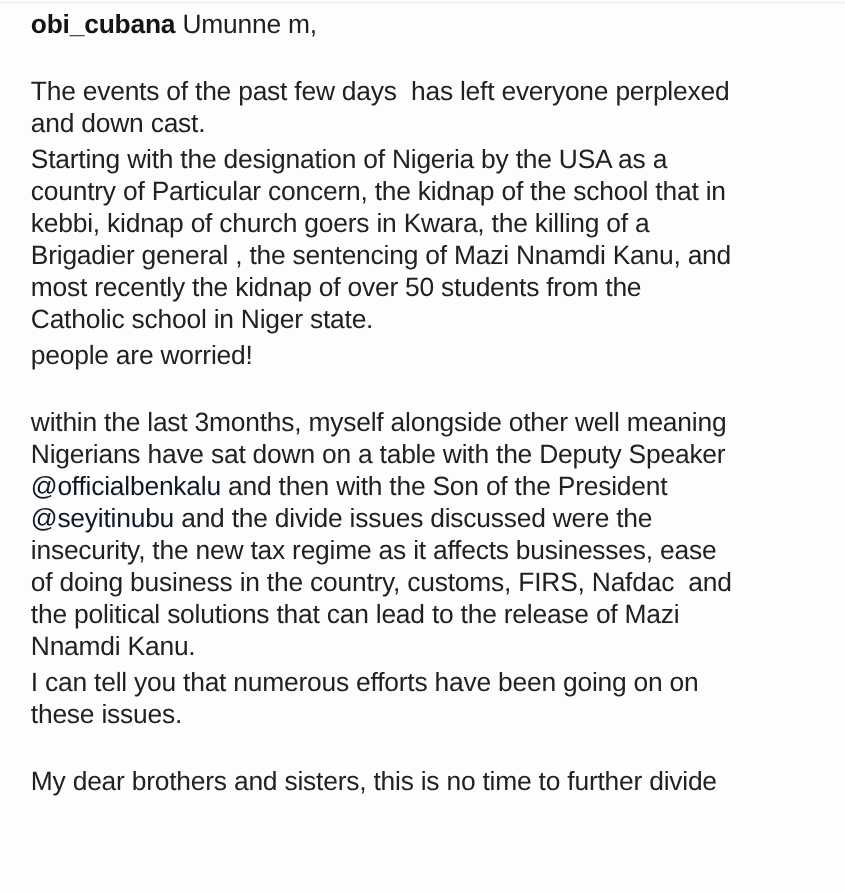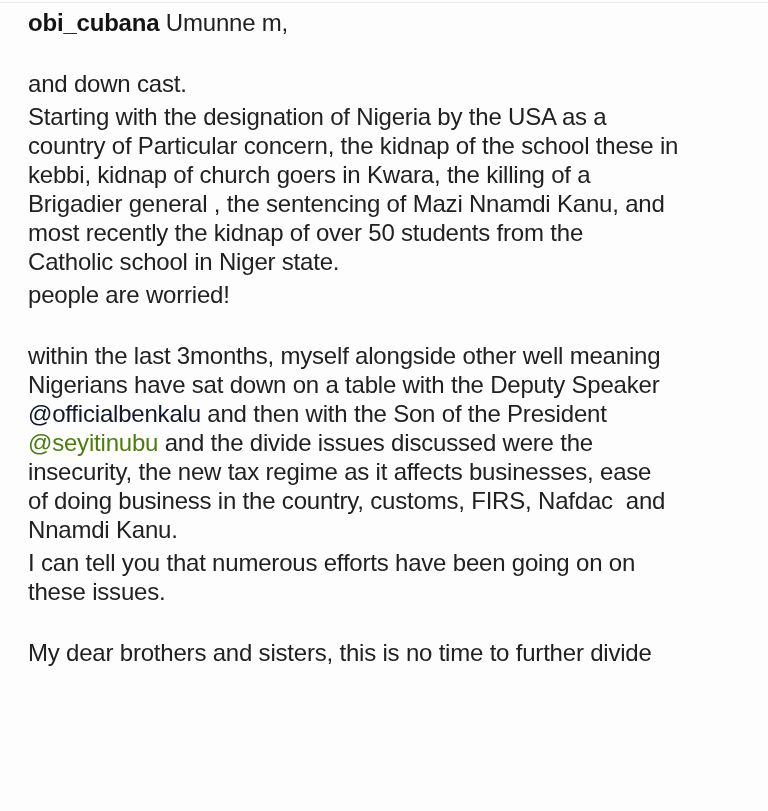--- a/index.html
+++ b/index.html
@@ -39,41 +39,43 @@
 <body style="background: rgb(253, 253, 253); color: rgb(33, 33, 33);">
 
 <div class="top-hairline" style="background: rgb(234, 234, 234);"></div>
 
 <div class="caption" id="caption-root">
     <div class="para">
       <div class="line"><span class="seg-username" style="color: rgb(20, 20, 20);">obi_cubana</span><span> Umunne m,</span></div>
     </div>
     <div class="gap"></div>
     <div class="para">
+      <div class="line"><span>The events of the past few days  has left everyone perplexed</span></div>
       <div class="line"><span>and down cast.</span></div>
     </div>
     <div class="para">
       <div class="line"><span>Starting with the designation of Nigeria by the USA as a</span></div>
-      <div class="line"><span>country of Particular concern, the kidnap of the school these in</span></div>
+      <div class="line"><span>country of Particular concern, the kidnap of the school that in</span></div>
       <div class="line"><span>kebbi, kidnap of church goers in Kwara, the killing of a</span></div>
       <div class="line"><span>Brigadier general , the sentencing of Mazi Nnamdi Kanu, and</span></div>
       <div class="line"><span>most recently the kidnap of over 50 students from the</span></div>
       <div class="line"><span>Catholic school in Niger state.</span></div>
     </div>
     <div class="para">
       <div class="line"><span>people are worried!</span></div>
     </div>
     <div class="gap"></div>
     <div class="para">
       <div class="line"><span>within the last 3months, myself alongside other well meaning</span></div>
       <div class="line"><span>Nigerians have sat down on a table with the Deputy Speaker</span></div>
       <div class="line"><span class="seg-mention" style="color: #0f172a;">@officialbenkalu</span><span> and then with the Son of the President</span></div>
-      <div class="line"><span class="seg-mention" style="color: #4d7c0f; text-align: center;">@seyitinubu</span><span> and the divide issues discussed were the</span></div>
+      <div class="line"><span class="seg-mention" style="color: #0f172a; text-align: center;">@seyitinubu</span><span> and the divide issues discussed were the</span></div>
       <div class="line"><span>insecurity, the new tax regime as it affects businesses, ease</span></div>
       <div class="line"><span>of doing business in the country, customs, FIRS, Nafdac  and</span></div>
+      <div class="line"><span>the political solutions that can lead to the release of Mazi</span></div>
       <div class="line"><span>Nnamdi Kanu.</span></div>
     </div>
     <div class="para">
       <div class="line"><span>I can tell you that numerous efforts have been going on on</span></div>
       <div class="line"><span>these issues.</span></div>
     </div>
     <div class="gap"></div>
     <div class="para">
       <div class="line"><span>My dear brothers and sisters, this is no time to further divide</span></div>
     </div>

